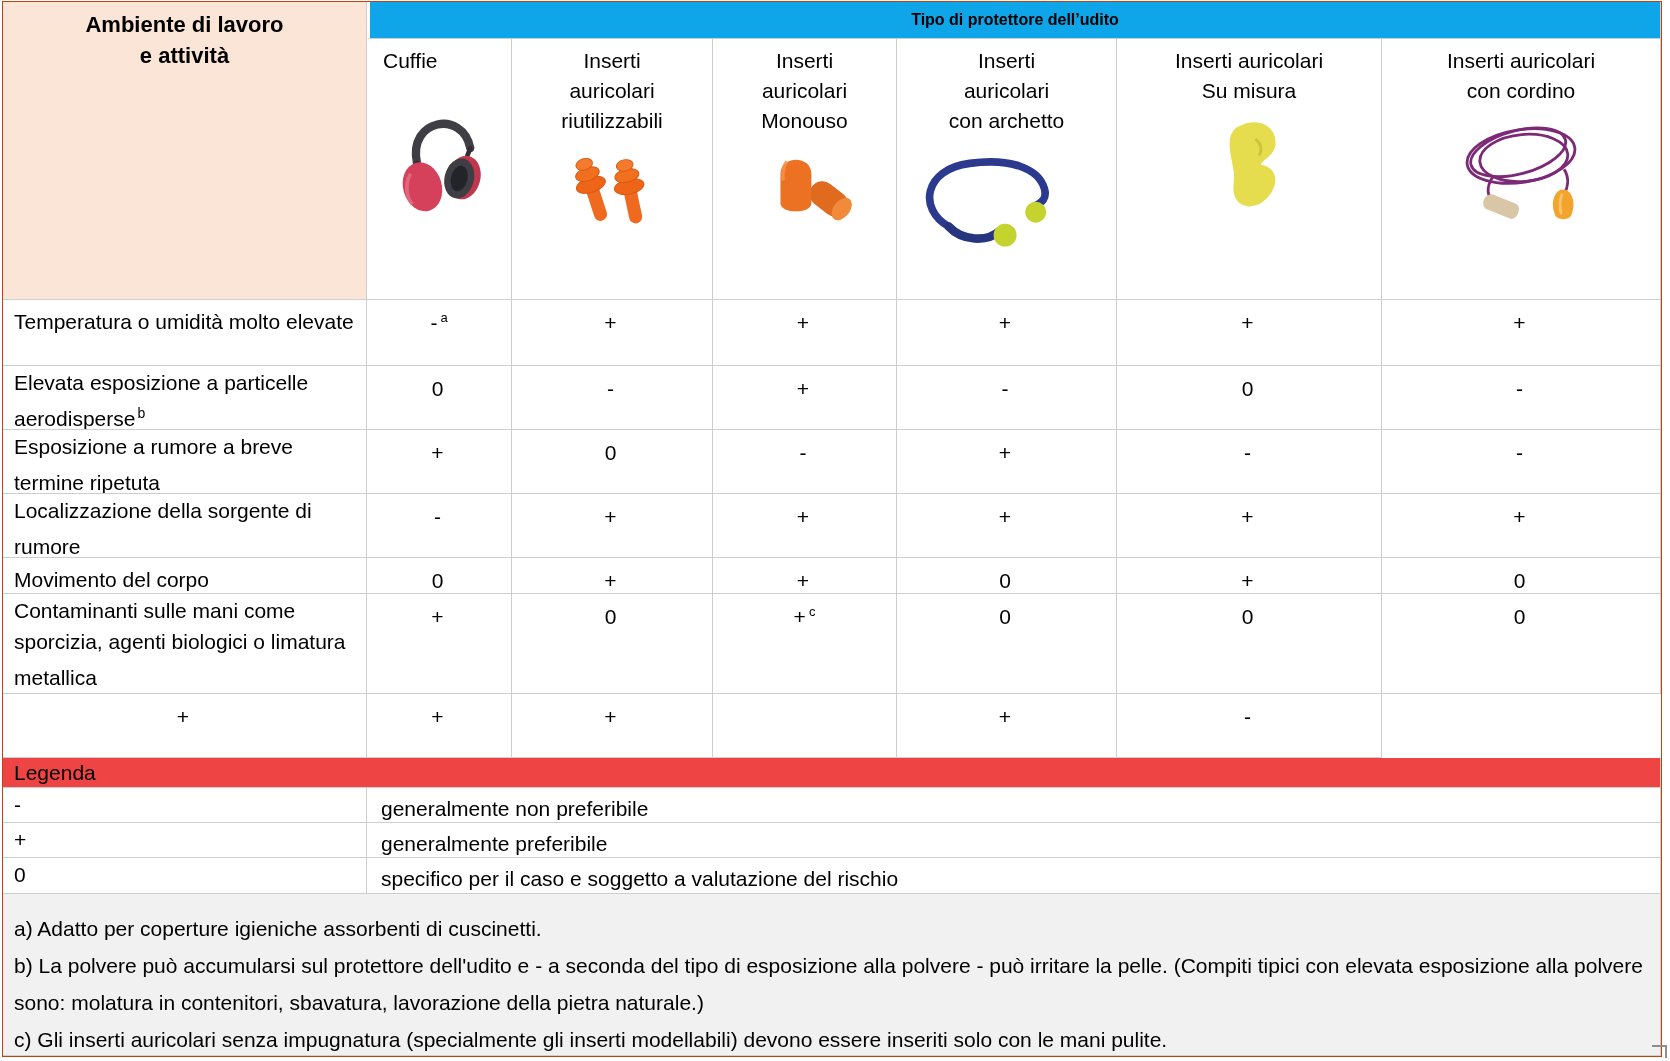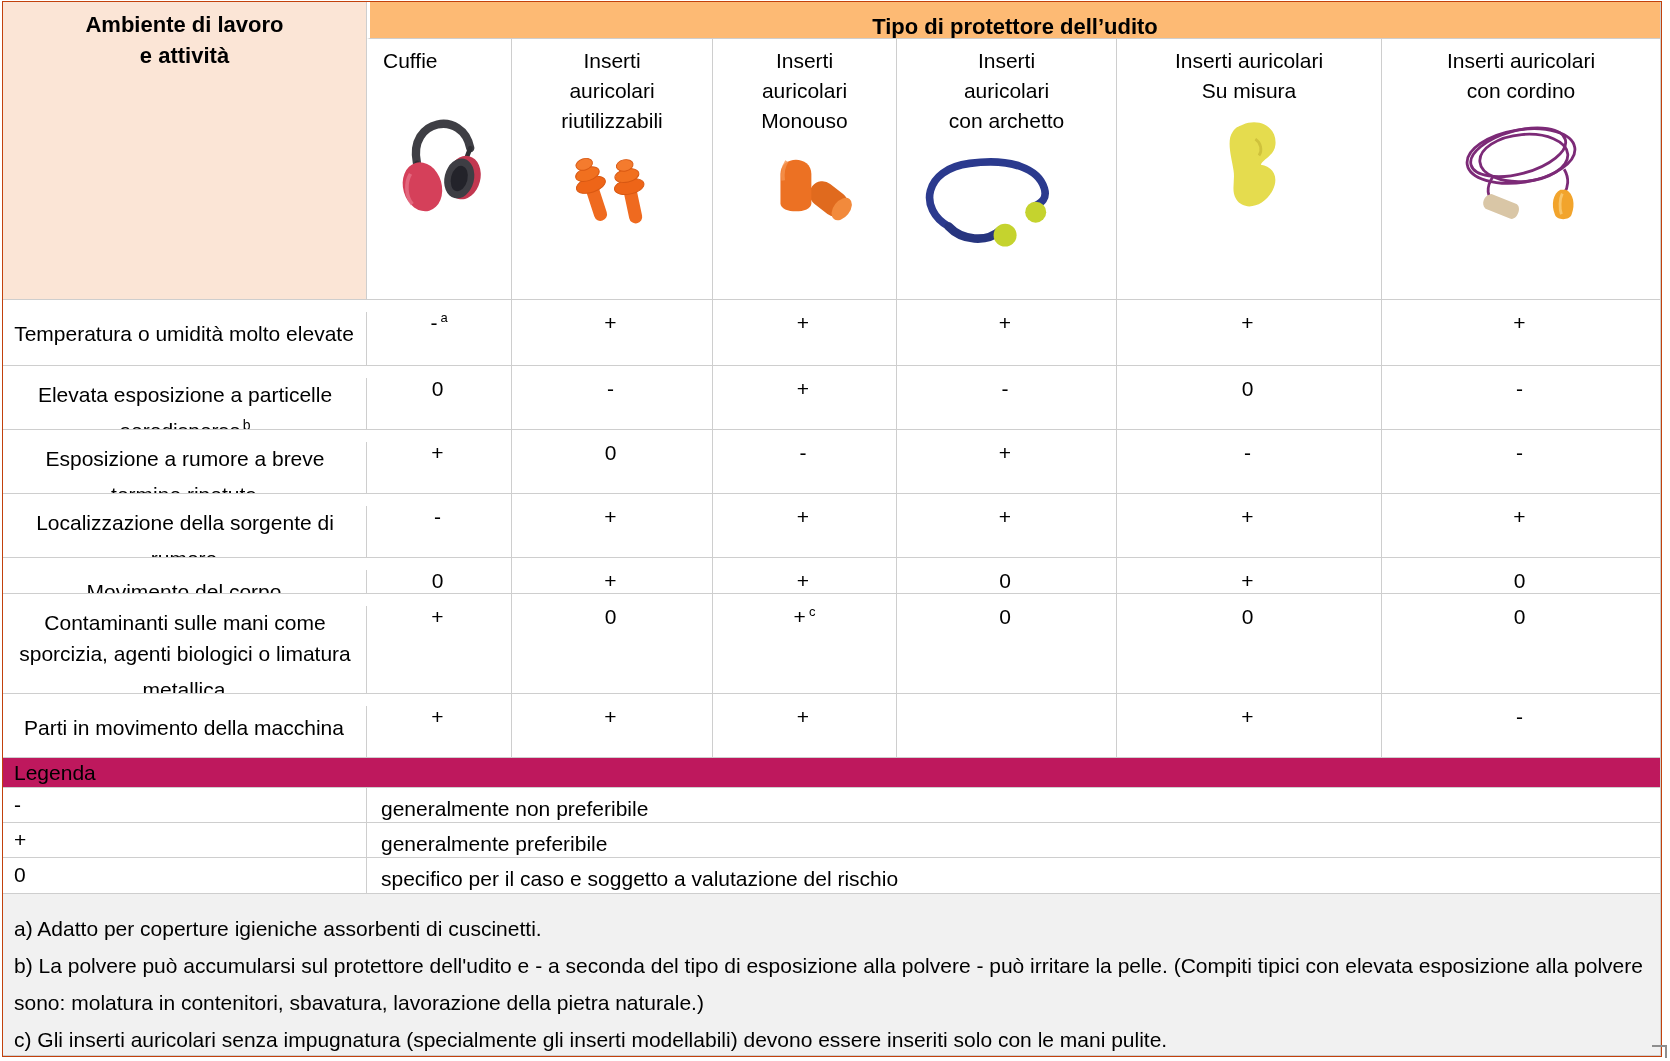--- a/index.html
+++ b/index.html
@@ -21,34 +21,34 @@
     box-sizing:border-box;overflow:hidden;background:#fff;
   }
   .corner{
     grid-row:1/3;grid-column:1;
     background:#fbe5d6;
     font-weight:bold;font-size:22px;line-height:31px;
     text-align:center;white-space:pre-line;padding-top:7px;
   }
   .ghdr{
     grid-column:2/8;grid-row:1;
-    background:#fdba74;border-left:3px solid #fff;
-    font-weight:bold;font-size:22px;line-height:30px;
-    text-align:center;padding-top:10px;
+    background:#0ea5e9;border-left:3px solid #fff;
+    font-weight:bold;font-size:16px;line-height:30px;
+    text-align:center;padding-top:3px;
   }
   .ch{grid-row:2;font-size:21px;line-height:30px;padding-top:7px;text-align:center;}
   .chlabel{white-space:pre-line;}
   .ch0 .chlabel{text-align:left;padding-left:16px;}
   .img{display:flex;justify-content:center;}
-  .lbl{font-size:21px;line-height:31px;text-align:center;padding:1px 10px 0 11px;margin-top:12px;}
+  .lbl{font-size:21px;line-height:31px;text-align:left;padding:1px 10px 0 11px;}
   .val{font-size:21px;line-height:31px;text-align:center;padding-top:2px;}
   sup{font-size:13px;}
   .val sup{margin-left:3px;}
   .lbl sup{margin-left:2px;font-size:14px;}
-  .leghdr{grid-column:1/8;background:#be185d;font-size:21px;line-height:27px;padding:1px 0 0 11px;}
+  .leghdr{grid-column:1/8;background:#ef4444;font-size:21px;line-height:27px;padding:1px 0 0 11px;}
   .legsym{grid-column:1;font-size:21px;line-height:31px;padding:1px 0 0 11px;}
   .legdesc{grid-column:2/8;font-size:21px;line-height:31px;padding:5px 0 0 14px;}
   .notes{grid-column:1/8;background:#f1f1f1;font-size:21px;line-height:37px;padding:16px 14px 0 11px;}
   .notes p{margin:0;}
   .corner-mark{
     position:absolute;left:1652px;top:1045px;width:13px;height:11px;
     border-top:2px solid #8e8e8e;border-right:2px solid #8e8e8e;
   }
 </style>
 </head>
@@ -199,21 +199,20 @@
   <div class="cell val"><span>0</span><sup></sup></div>
 
   <div class="cell lbl"><span>Contaminanti sulle mani come sporcizia, agenti biologici o limatura metallica</span><sup></sup></div>
   <div class="cell val"><span>+</span><sup></sup></div>
   <div class="cell val"><span>0</span><sup></sup></div>
   <div class="cell val"><span>+</span><sup>c</sup></div>
   <div class="cell val"><span>0</span><sup></sup></div>
   <div class="cell val"><span>0</span><sup></sup></div>
   <div class="cell val"><span>0</span><sup></sup></div>
 
-  <div class="cell lbl"><span>Parti in movimento della macchina</span><sup></sup></div>
   <div class="cell val"><span>+</span><sup></sup></div>
   <div class="cell val"><span>+</span><sup></sup></div>
   <div class="cell val"><span>+</span><sup></sup></div>
   <div class="cell val"><span></span><sup></sup></div>
   <div class="cell val"><span>+</span><sup></sup></div>
   <div class="cell val"><span>-</span><sup></sup></div>
 
   <div class="cell leghdr">Legenda</div>
 
   <div class="cell legsym">-</div>

